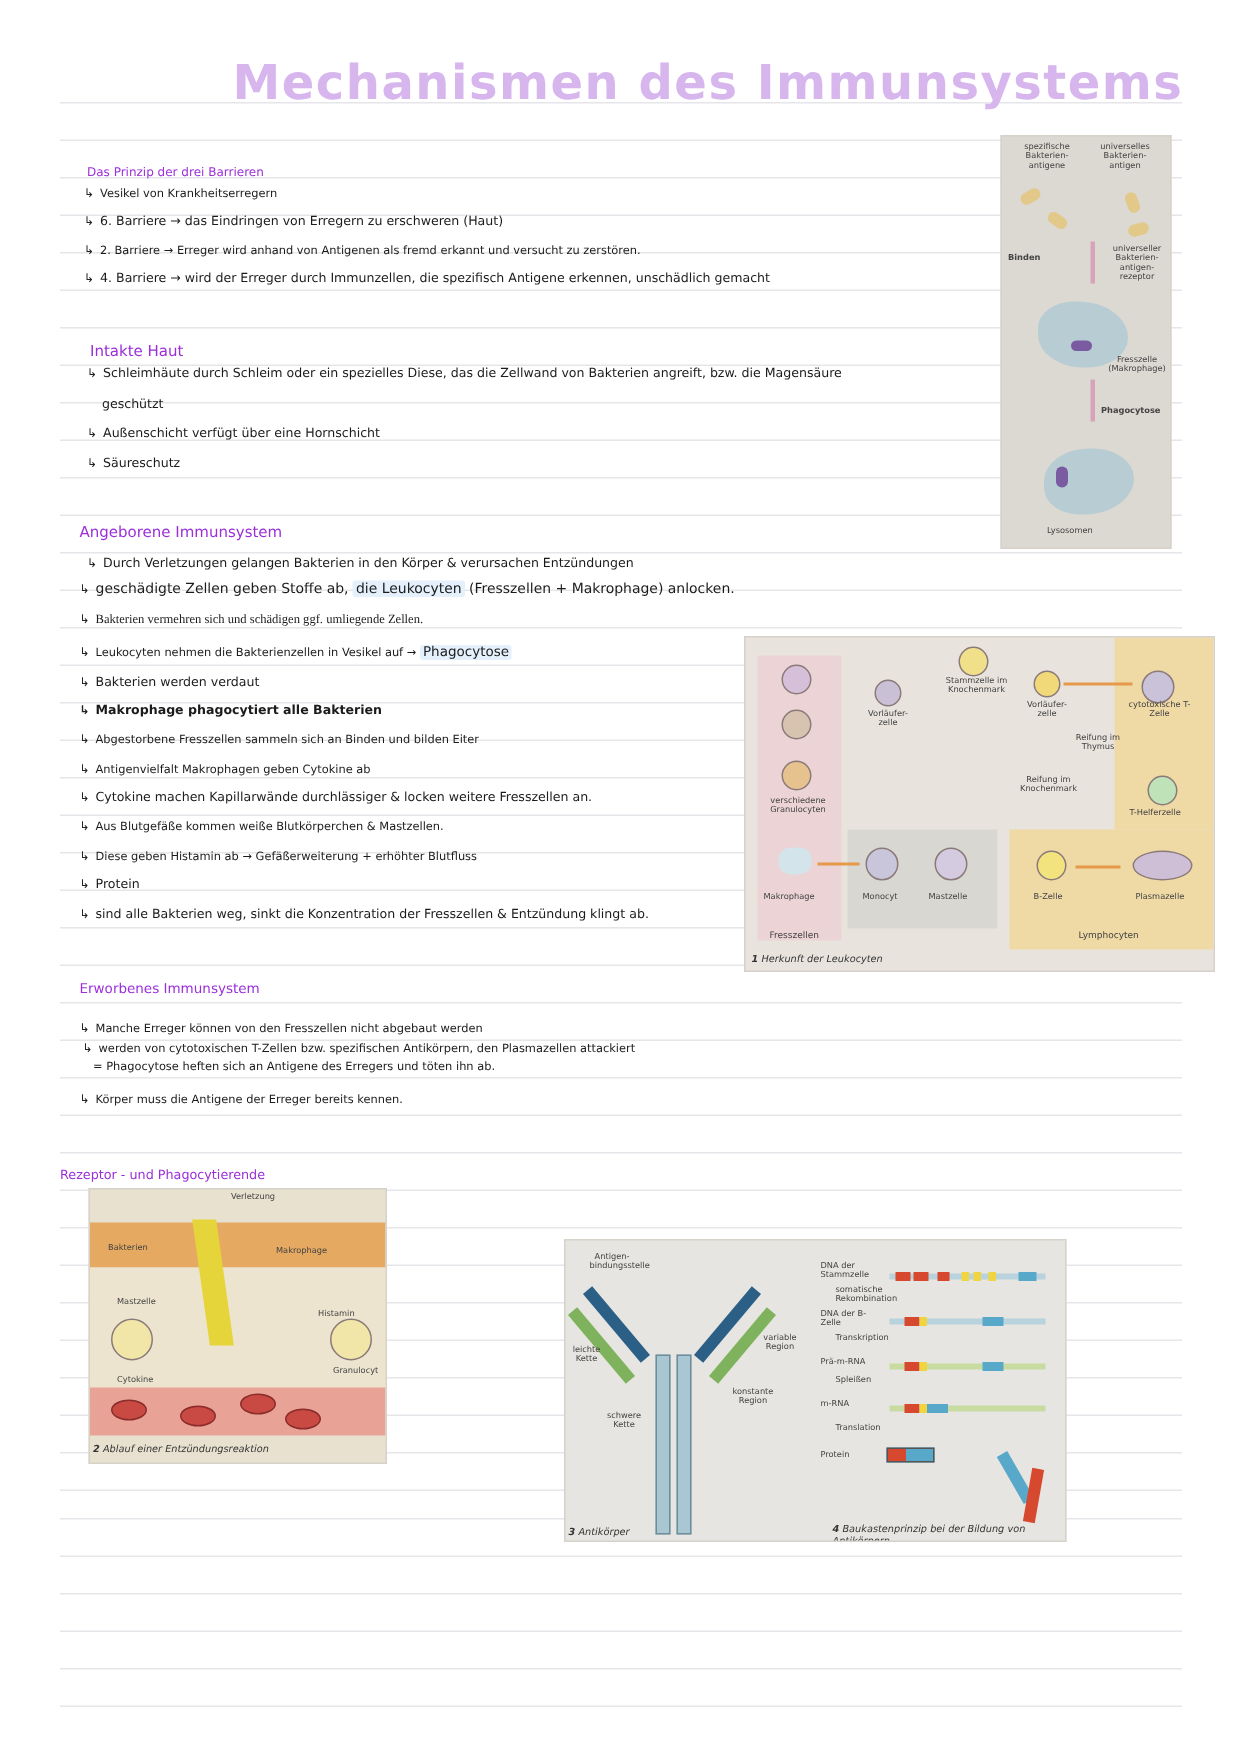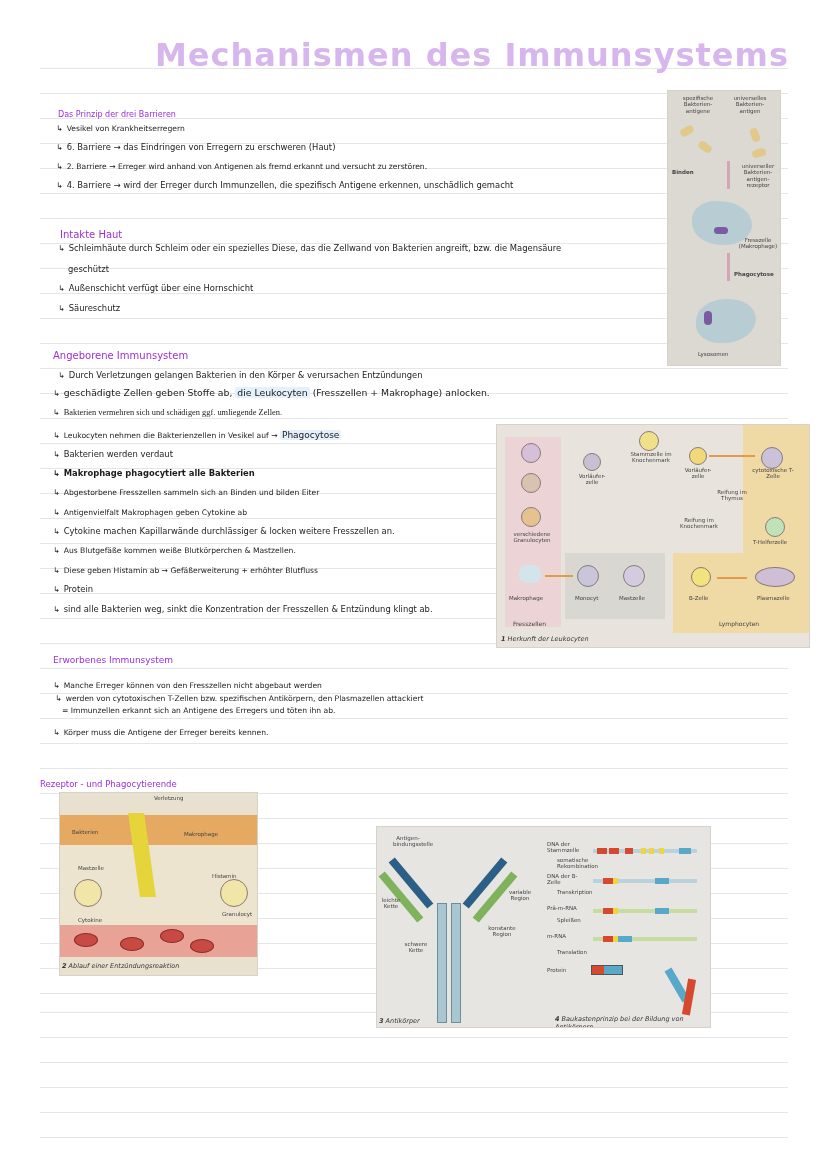--- a/index.html
+++ b/index.html
@@ -113,21 +113,21 @@
 <div class="line small" style="left:53px; top:508px;"><span class="arrow">↳</span><span>Antigenvielfalt Makrophagen geben Cytokine ab</span></div>
 <div class="line" style="left:53px; top:526px;"><span class="arrow">↳</span><span>Cytokine machen Kapillarwände durchlässiger &amp; locken weitere Fresszellen an.</span></div>
 <div class="line small" style="left:53px; top:546px;"><span class="arrow">↳</span><span>Aus Blutgefäße kommen weiße Blutkörperchen &amp; Mastzellen.</span></div>
 <div class="line small" style="left:53px; top:566px;"><span class="arrow">↳</span><span>Diese geben Histamin ab → Gefäßerweiterung + erhöhter Blutfluss</span></div>
 <div class="line" style="left:53px; top:584px;"><span class="arrow">↳</span><span>Protein</span></div>
 <div class="line" style="left:53px; top:604px;"><span class="arrow">↳</span><span>sind alle Bakterien weg, sinkt die Konzentration der Fresszellen &amp; Entzündung klingt ab.</span></div>
 
 <div class="heading" style="left:53px; top:655px; font-size:9px;">Erworbenes Immunsystem</div>
 <div class="line small" style="left:53px; top:681px;"><span class="arrow">↳</span><span>Manche Erreger können von den Fresszellen nicht abgebaut werden</span></div>
 <div class="line small" style="left:55px; top:694px;"><span class="arrow">↳</span><span>werden von cytotoxischen T-Zellen bzw. spezifischen Antikörpern, den Plasmazellen attackiert</span></div>
-<div class="line small" style="left:62px; top:706px;">= Immunzellen erkannt sich an Antigene des Erregers und töten ihn ab.</div>
+<div class="line small" style="left:62px; top:706px;">= Phagocytose heften sich an Antigene des Erregers und töten ihn ab.</div>
 <div class="line small" style="left:53px; top:728px;"><span class="arrow">↳</span><span>Körper muss die Antigene der Erreger bereits kennen.</span></div>
 
 <div class="heading" style="left:40px; top:779px; font-size:8.5px;">Rezeptor - und Phagocytierende</div>
 
 <div class="img" style="left:667px; top:90px; width:112px; height:274px; background:#dcd8d2;">
   <div class="lbl" style="left:8px; top:4px; width:44px;">spezifische Bakterien-antigene</div>
   <div class="lbl" style="left:58px; top:4px; width:48px;">universelles Bakterien-antigen</div>
   <div style="position:absolute; left:12px; top:36px; width:14px; height:8px; background:#e2c98a; border-radius:4px; transform:rotate(-30deg);"></div>
   <div style="position:absolute; left:30px; top:52px; width:14px; height:8px; background:#e2c98a; border-radius:4px; transform:rotate(35deg);"></div>
   <div style="position:absolute; left:80px; top:40px; width:14px; height:8px; background:#e2c98a; border-radius:4px; transform:rotate(70deg);"></div>

